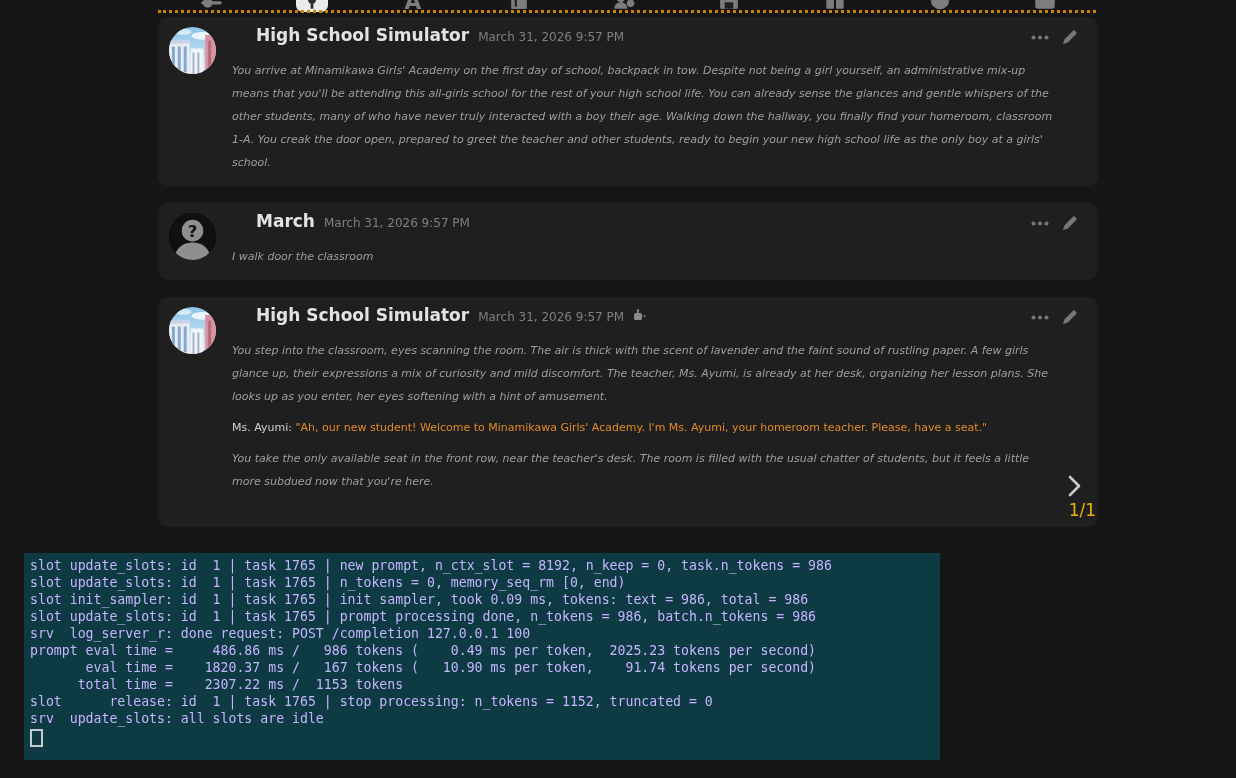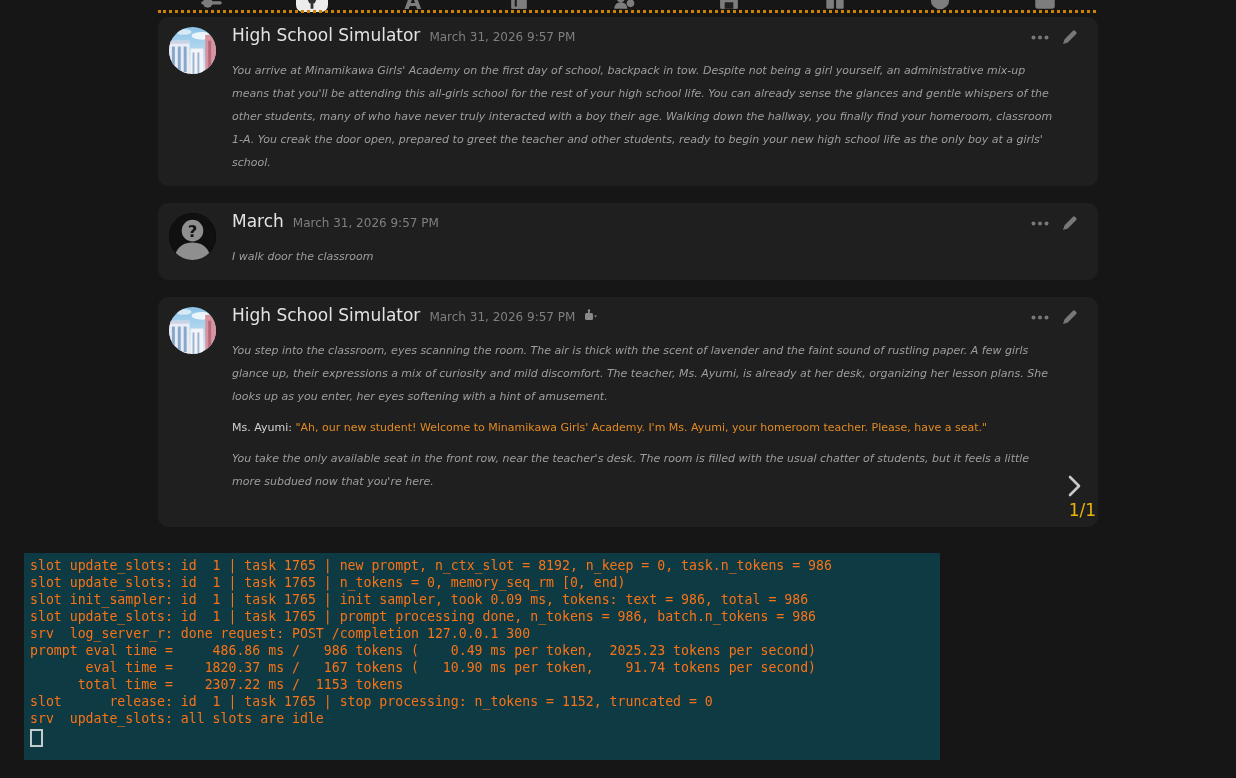--- a/index.html
+++ b/index.html
@@ -32,40 +32,40 @@
   .mes{
     position:relative;background:#1f1f1f;border-radius:10px;
     padding:8px 14px 12px 74px;box-sizing:border-box;
   }
   .avatar{
     position:absolute;left:11px;top:10px;width:47px;height:47px;
     border-radius:50%;overflow:hidden;background:#000;
   }
   .avatar svg{display:block;width:47px;height:47px;}
   .mes-header{display:flex;align-items:baseline;gap:9px;height:26px;}
-  .author{font-size:17px;font-weight:normal;color:#e3e3e3;}
+  .author{font-size:17px;font-weight:bold;color:#e3e3e3;margin-left:24px;}
   .timestamp{font-size:12px;color:#7f7f7f;}
   .gen-icon svg{width:14px;height:14px;fill:#8a8a8a;position:relative;top:2px;}
   .mes-actions{
     position:absolute;right:20px;top:12px;display:flex;gap:13px;align-items:center;
   }
   .mes-actions svg{display:block;}
   .mes-text p{
     margin:8px 0 0 0;font-size:11px;line-height:23px;color:#9e9e9e;
     font-style:italic;padding-right:30px;
   }
   .speaker{color:#d2d2d2;font-style:normal;text-align:center;}
   .quote{color:#e18a24;font-style:normal;}
   .swipe-right{position:absolute;right:16px;bottom:26px;cursor:pointer;}
   .swipe-counter{position:absolute;right:2px;bottom:7px;font-size:17px;color:#eab308;}
   
   .terminal{
     position:absolute;left:24px;top:553px;width:916px;height:207px;
     background:#0e3a44;box-sizing:border-box;padding:4px 4px 0 6px;
-    font-family:"DejaVu Sans Mono",monospace;font-size:13.2px;color:#f97316;
+    font-family:"DejaVu Sans Mono",monospace;font-size:13.2px;color:#c4b5fd;
   }
   .tline{white-space:pre;line-height:17px;height:17px;overflow:hidden;}
   .cursor{width:9px;height:14px;border:2px solid #c3cccd;margin-top:2px;}
 </style>
 </head>
 <body>
 
 <div class="topbar">
   <div class="tool">
     <svg viewBox="0 0 24 24">
@@ -263,20 +263,20 @@
     <div class="swipe-counter">1/1</div>
   </div>
 
 </div>
 
 <div class="terminal">
   <div class="tline">slot update_slots: id  1 | task 1765 | new prompt, n_ctx_slot = 8192, n_keep = 0, task.n_tokens = 986</div>
   <div class="tline">slot update_slots: id  1 | task 1765 | n_tokens = 0, memory_seq_rm [0, end)</div>
   <div class="tline">slot init_sampler: id  1 | task 1765 | init sampler, took 0.09 ms, tokens: text = 986, total = 986</div>
   <div class="tline">slot update_slots: id  1 | task 1765 | prompt processing done, n_tokens = 986, batch.n_tokens = 986</div>
-  <div class="tline">srv  log_server_r: done request: POST /completion 127.0.0.1 300</div>
+  <div class="tline">srv  log_server_r: done request: POST /completion 127.0.0.1 100</div>
   <div class="tline">prompt eval time =     486.86 ms /   986 tokens (    0.49 ms per token,  2025.23 tokens per second)</div>
   <div class="tline">       eval time =    1820.37 ms /   167 tokens (   10.90 ms per token,    91.74 tokens per second)</div>
   <div class="tline">      total time =    2307.22 ms /  1153 tokens</div>
   <div class="tline">slot      release: id  1 | task 1765 | stop processing: n_tokens = 1152, truncated = 0</div>
   <div class="tline">srv  update_slots: all slots are idle</div>
   <div class="cursor"></div>
 </div>
 
 </body></html>

